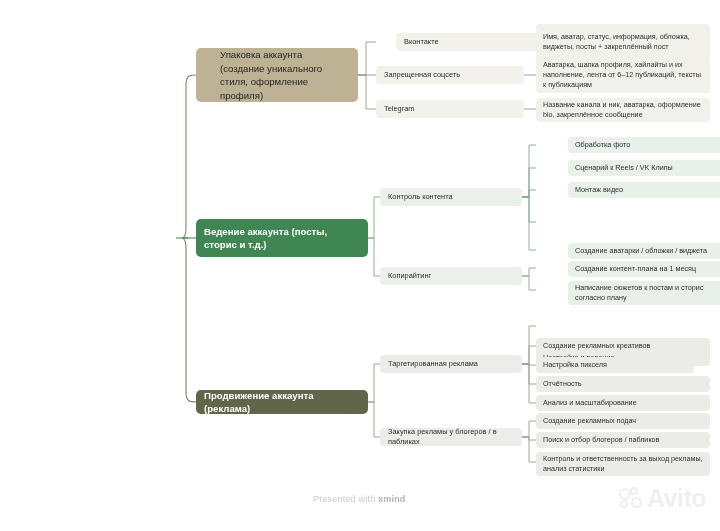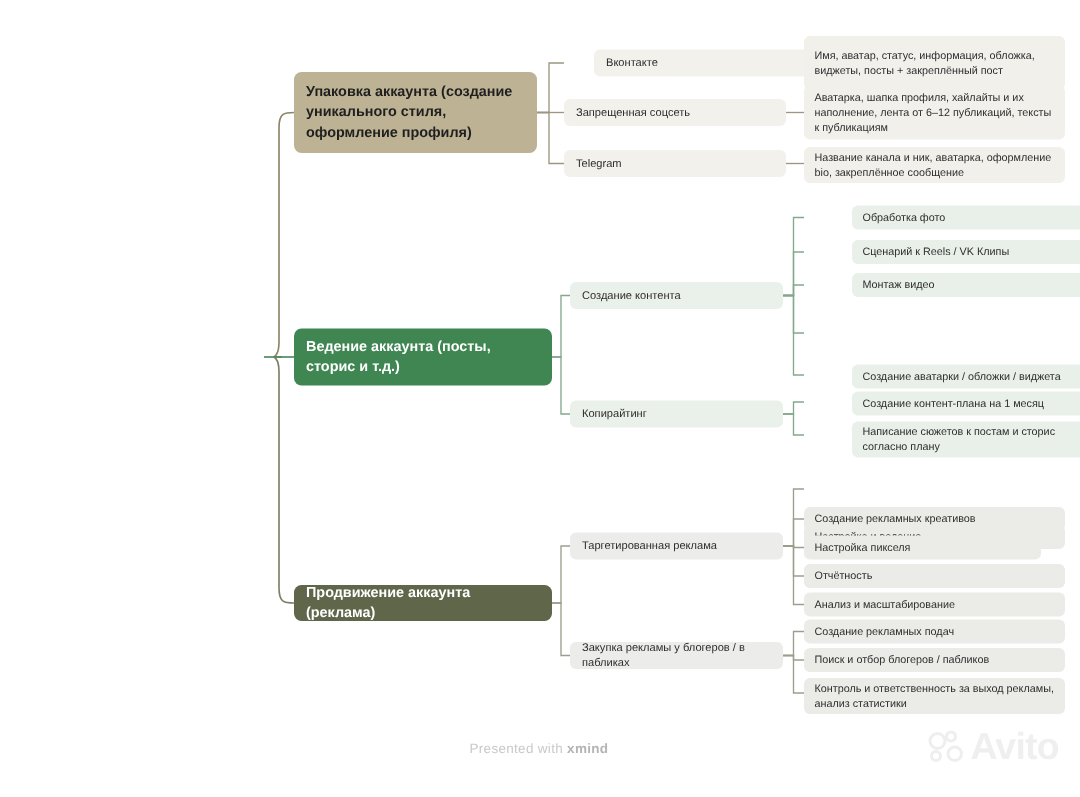--- a/index.html
+++ b/index.html
@@ -24,21 +24,21 @@
   .root span {
     text-align: center;
     font-size: 15.5px;
     color: #1d1d1d;
     letter-spacing: .3px;
     font-weight: 400;
   }
 
   
   .b1 { background: #bdb394; }
-  .b1 span { color: #1f1f1f; font-weight: bold; font-size: 9.6px; line-height: 13.5px; padding: 0 8px; }
+  .b1 span { color: #1f1f1f; font-weight: normal; font-size: 9.6px; line-height: 13.5px; padding: 0 24px; }
   .b2 { background: #3f8652; }
   .b2 span { color: #ffffff; font-weight: bold; font-size: 9.6px; line-height: 13.5px; padding: 0 8px; }
   .b3 { background: #5f664a; }
   .b3 span { color: #ffffff; font-weight: bold; font-size: 9.6px; line-height: 13.5px; padding: 0 8px; }
 
   
   .mid { border-radius: 4px; }
   .mid span { font-size: 7.4px; line-height: 10px; padding: 0 8px; color: #2c2c2c; }
   .mid-a { background: #f2f1ec; }
   .mid-b { background: #eaf0ea; }
@@ -143,21 +143,21 @@
   </div>
   <div class="node leaf leaf-a" style="left:536px; top:98px; width:174px; height:24px;">
     <span>Название канала и ник, аватарка, оформление bio, закреплённое сообщение</span>
   </div>
 
   <div class="node b2" style="left:196px; top:219px; width:172px; height:38px;">
     <span>Ведение аккаунта (посты, сторис и т.д.)</span>
   </div>
 
   <div class="node mid mid-b" style="left:380px; top:188px; width:142px; height:18px;">
-    <span>Создание контента</span>
+    <span>Контроль контента</span>
   </div>
   <div class="node mid mid-b" style="left:380px; top:267px; width:142px; height:18px;">
     <span>Копирайтинг</span>
   </div>
 
   <div class="node leaf leaf-b" style="left:536px; top:137px; width:174px; height:16px;">
     <span>Обработка фото</span>
   </div>
   <div class="node leaf leaf-b" style="left:536px; top:160px; width:174px; height:16px;">
     <span>Сценарий к Reels / VK Клипы</span>

